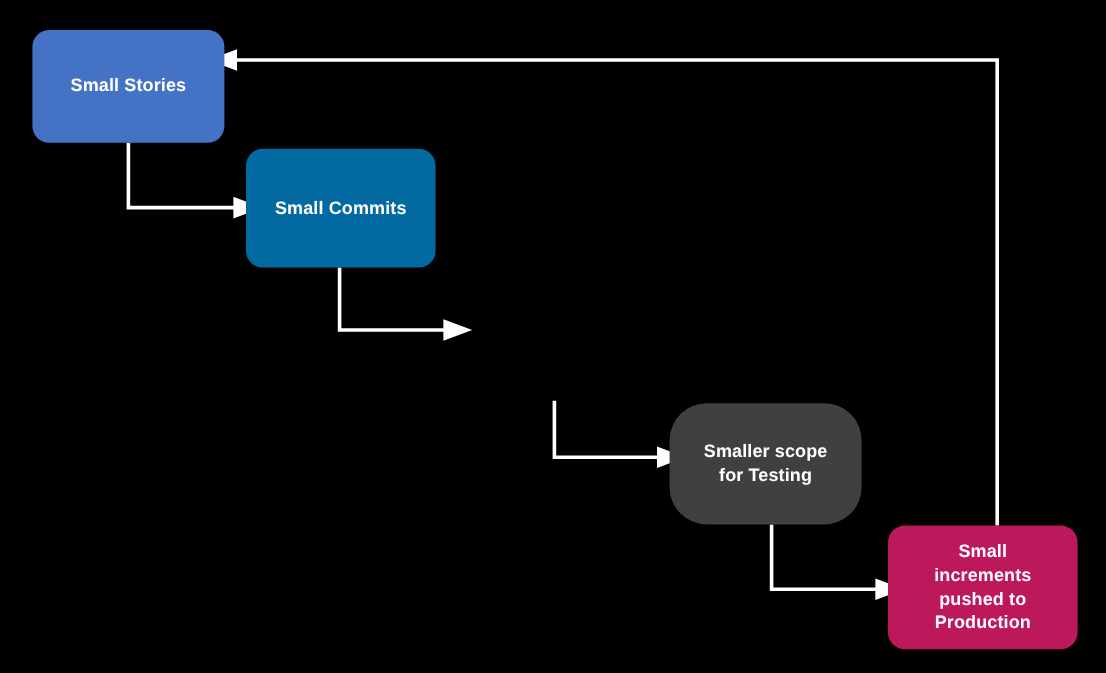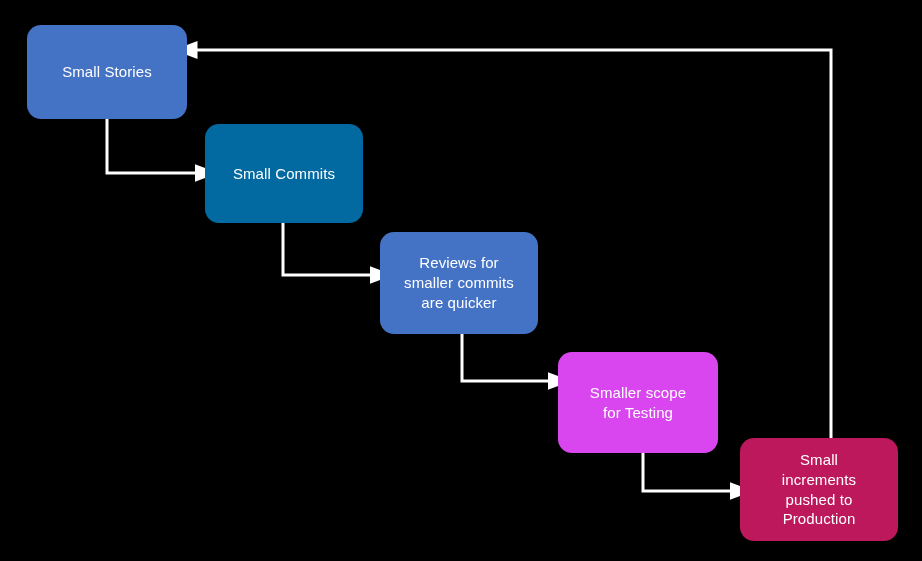--- a/index.html
+++ b/index.html
@@ -26,21 +26,21 @@
   .node {
     position: absolute;
     box-sizing: border-box;
     background: #4472C4;
     border-radius: 14px;
     display: flex;
     align-items: center;
     justify-content: center;
     text-align: center;
     color: #FFFFFF;
-    font-weight: normal;
+    font-weight: bold;
     font-size: 15px;
     line-height: 1.32;
     letter-spacing: 0.1px;
     padding: 4px 2px;
     z-index: 2;
   }
   .node-label {
     display: block;
     white-space: pre-line;
   }
@@ -72,27 +72,22 @@
   </svg>
 
   <div class="node" id="node-0" style="left: 27px; top: 25px; width: 160px; height: 94px; background: rgb(68, 114, 196); color: rgb(255, 255, 255);">
     <span class="node-label">Small Stories</span>
   </div>
 
   <div class="node" id="node-1" style="left: 205px; top: 124px; width: 158px; height: 99px; background: #0369a1; color: rgb(255, 255, 255);">
     <span class="node-label">Small Commits</span>
   </div>
 
-  <div class="node" id="node-2" style="left: 380px; top: 232px; width: 158px; height: 102px; background: rgb(68, 114, 196); color: rgb(255, 255, 255);">
-    <span class="node-label">Reviews for
-smaller commits
-are quicker</span>
-  </div>
 
-  <div class="node" id="node-3" style="left: 558px; top: 352px; width: 160px; height: 101px; background: #d946ef; color: rgb(255, 255, 255);">
+  <div class="node" id="node-3" style="left: 558px; top: 336px; width: 160px; height: 101px; background: #404040; color: rgb(255, 255, 255); border-radius: 31px;">
     <span class="node-label">Smaller scope
 for Testing</span>
   </div>
 
   <div class="node" id="node-4" style="left: 740px; top: 438px; width: 158px; height: 103px; background: #be185d; color: rgb(255, 255, 255);">
     <span class="node-label">Small
 increments
 pushed to
 Production</span>
   </div>

